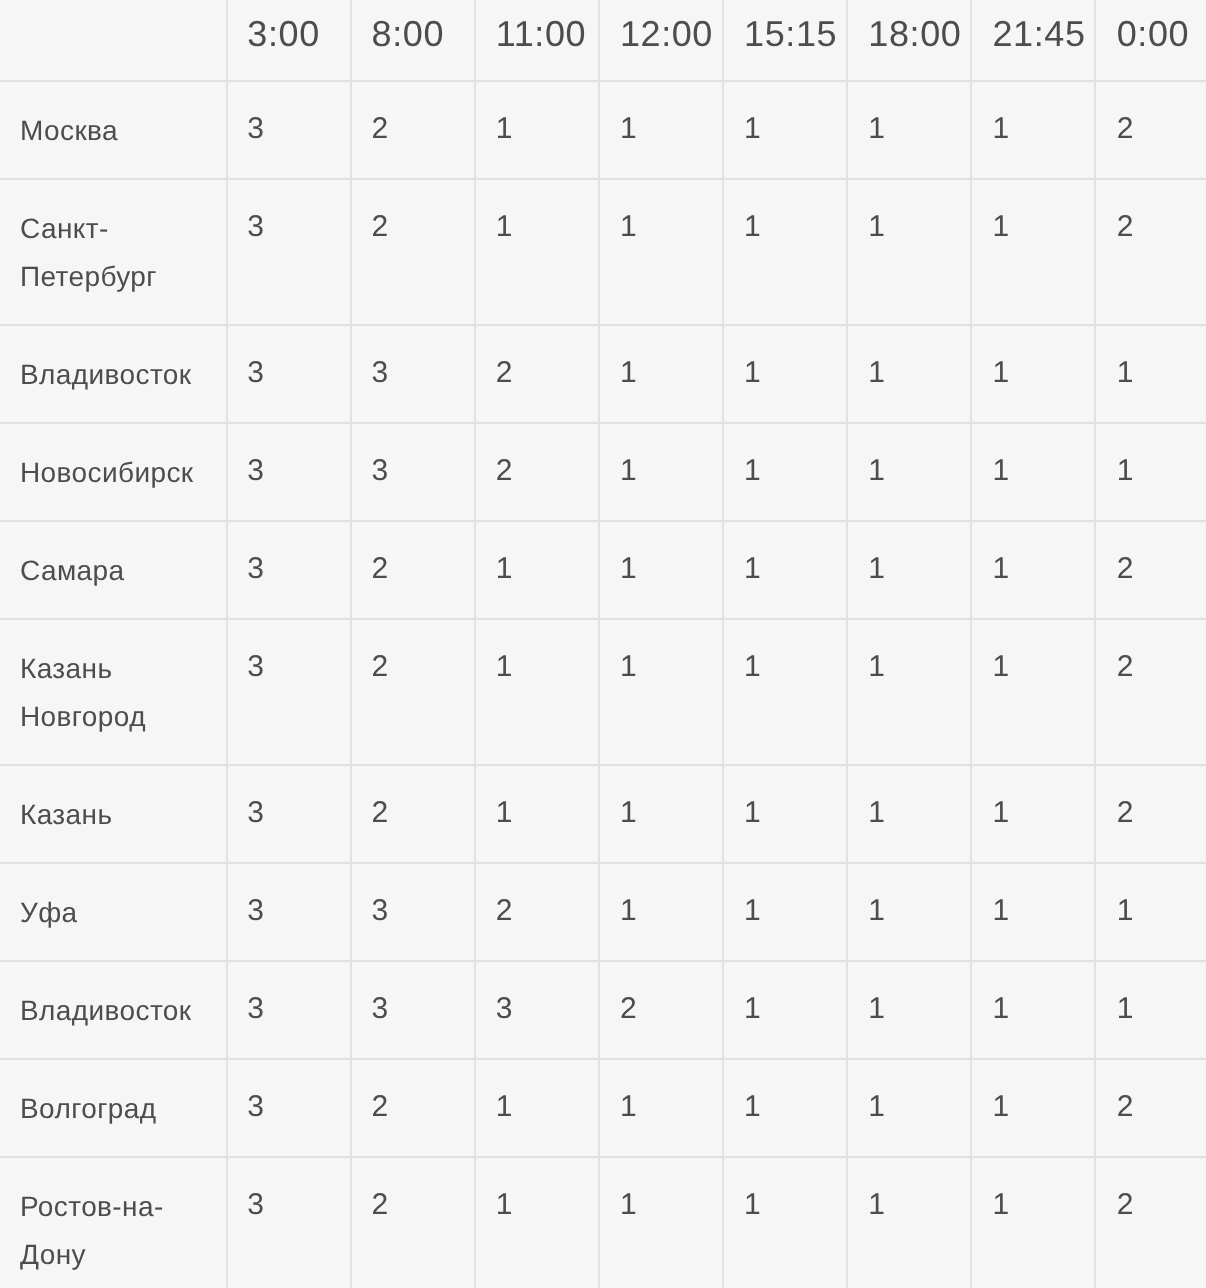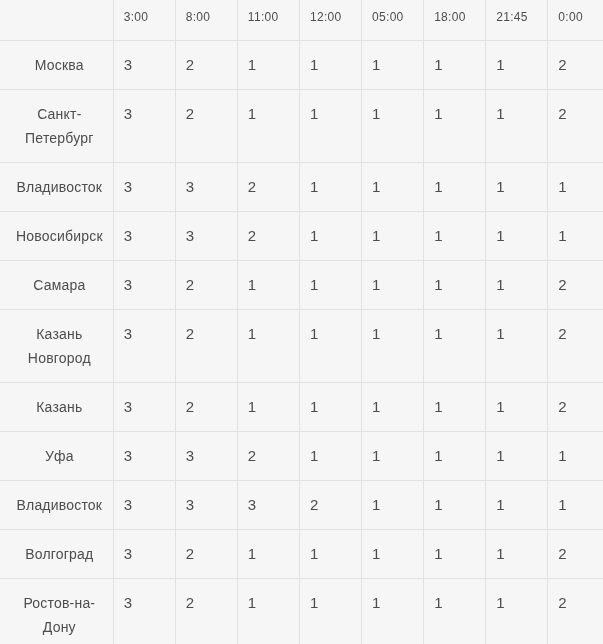--- a/index.html
+++ b/index.html
@@ -29,26 +29,25 @@
     border-left: 1px solid #e1e1e1;
     border-top: 1px solid #e1e1e1;
     vertical-align: top;
     text-align: left;
     font-weight: 400;
     color: #4d4d4d;
     box-sizing: border-box;
   }
   th:first-child, td:first-child {
     border-left: none;
-    text-align: center;
   }
   thead th {
     border-top: none;
     padding: 7px 4px 13px 10px;
-    font-size: 12px;
+    font-size: 18px;
     line-height: 20px;
     letter-spacing: 0.3px;
     height: 40px;
   }
   tbody td {
     padding: 12px 4px 12px 10px;
     font-size: 14px;
     line-height: 24px;
     letter-spacing: 0.2px;
   }
@@ -72,21 +71,21 @@
         <col class="time-col">
         <col class="time-col">
       </colgroup>
     <thead>
       <tr id="header-row">
           <th></th>
           <th>3:00</th>
           <th>8:00</th>
           <th>11:00</th>
           <th>12:00</th>
-          <th>05:00</th>
+          <th>15:15</th>
           <th>18:00</th>
           <th>21:45</th>
           <th>0:00</th>
         </tr>
     </thead>
     <tbody id="table-body">
         <tr>
           <td class="city-cell">Москва</td>
           <td class="value-cell">3</td>
           <td class="value-cell">2</td>

